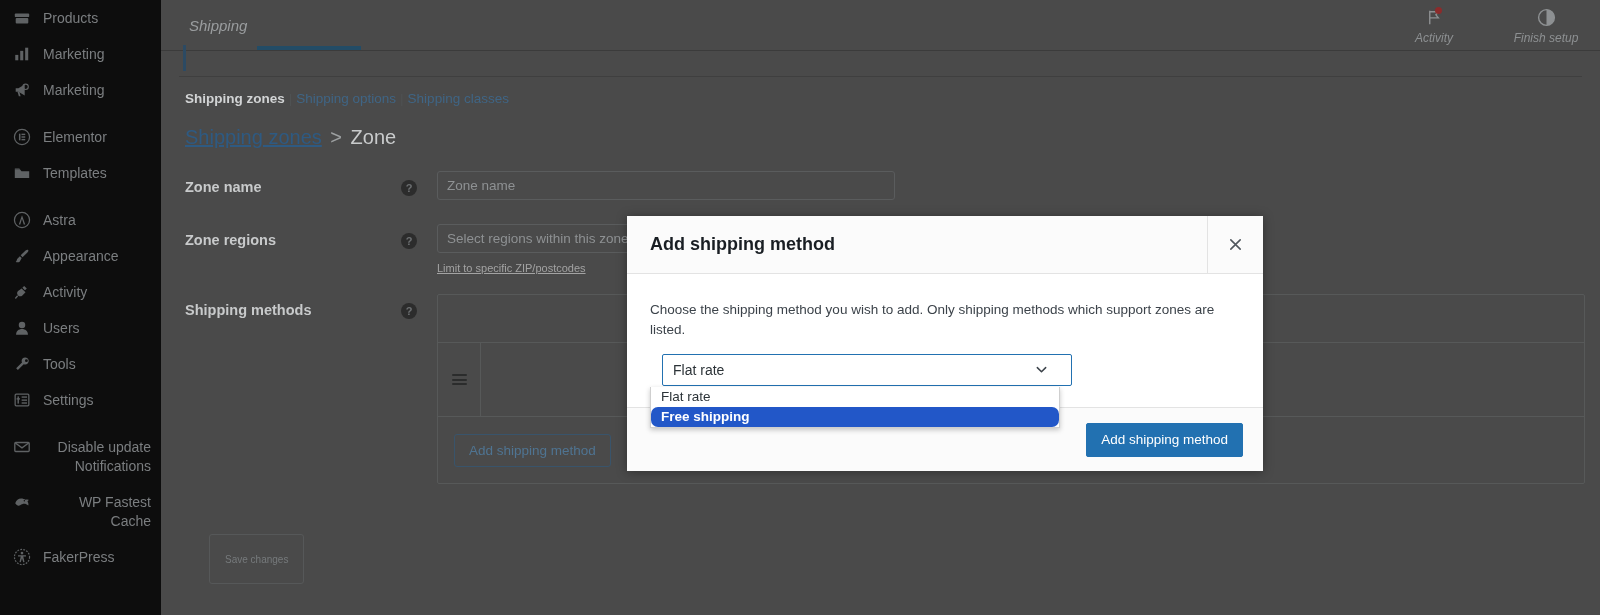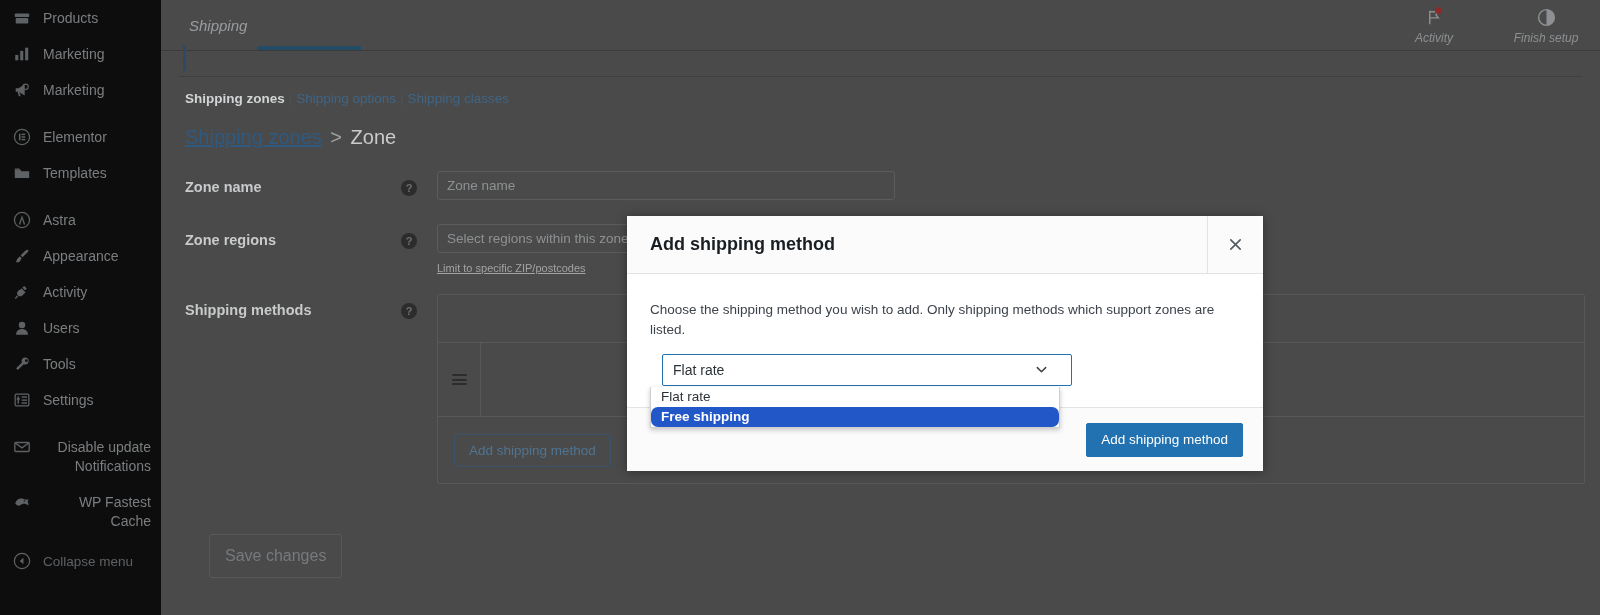--- a/index.html
+++ b/index.html
@@ -189,26 +189,26 @@
     background: transparent;
     border: 1px solid #39546b;
     border-radius: 3px;
     color: #4f7492;
     font-size: 13.5px;
     font-family: "Liberation Sans", sans-serif;
     cursor: pointer;
   }
   .btn-save {
     margin: 26px 0 0 24px;
-    height: 44px; padding: 0 15px;
+    height: 50px; padding: 0 15px;
     background: transparent;
     border: 1px solid #565859;
     border-radius: 3px;
     color: #767a7c;
-    font-size: 16px;
+    font-size: 10px;
     font-family: "Liberation Sans", sans-serif;
     cursor: pointer;
   }
 
   
   .modal {
     position: absolute;
     left: 466px; top: 216px;
     width: 636px; height: 255px;
     background: #fbfbfb;
@@ -426,30 +426,31 @@
         </div>
         <div class="menu-item">
           <span class="mi-icon">
             <svg viewBox="0 0 20 20">
               <path d="M2.5 11.5 C3.5 8 6 6 9 6 C11 6 12.5 6.6 14 7.6 C15.4 6.8 17 7 17.8 7.8 C16.8 8.2 16.2 9 16.2 9.8 C17 11 17.4 12.4 17 13.8 C15.4 12.6 14 12 12.4 12 C11 12 9.4 12.6 8 13.6 C6 14.8 4 14 2.5 11.5 Z"></path>
               <circle cx="12.6" cy="8.6" r="0.8" fill="#0d0d0d"></circle>
             </svg>
           </span>
           <span class="mi-label">WP Fastest Cache</span>
         </div>
-      </div>
-    <div class="menu-item collapse" style="margin-top:4px;">
-      <span class="mi-icon">
-        <svg viewBox="0 0 20 20">
-            <circle cx="10" cy="10" r="8.5" fill="none" stroke="#5f6264" stroke-width="1.4"></circle>
-            <path d="M11.6 6.4 L7.4 10 L11.6 13.6 Z" fill="#5f6264"></path>
-          </svg>
-      </span>
-      <span class="mi-label">Collapse menu</span>
-    </div>
+        <div class="menu-item">
+          <span class="mi-icon">
+            <svg viewBox="0 0 20 20">
+              <circle cx="10" cy="10" r="8.4" fill="none" stroke="#5f6264" stroke-width="1.3" stroke-dasharray="2 1.4"></circle>
+              <circle cx="10" cy="5.6" r="1.5"></circle>
+              <path d="M5.6 8 L14.4 8 L14.4 9.4 L11.4 9.4 L12.8 15.6 L11.4 15.9 L10 11.4 L8.6 15.9 L7.2 15.6 L8.6 9.4 L5.6 9.4 Z"></path>
+            </svg>
+          </span>
+          <span class="mi-label">FakerPress</span>
+        </div>
+      </div>
   </nav>
 
   <div class="main">
 
     <div class="wc-header">
       <span class="h-title">Shipping</span>
 
       <div class="header-right">
         <div class="hdr-btn">
           <span class="hb-icon">

